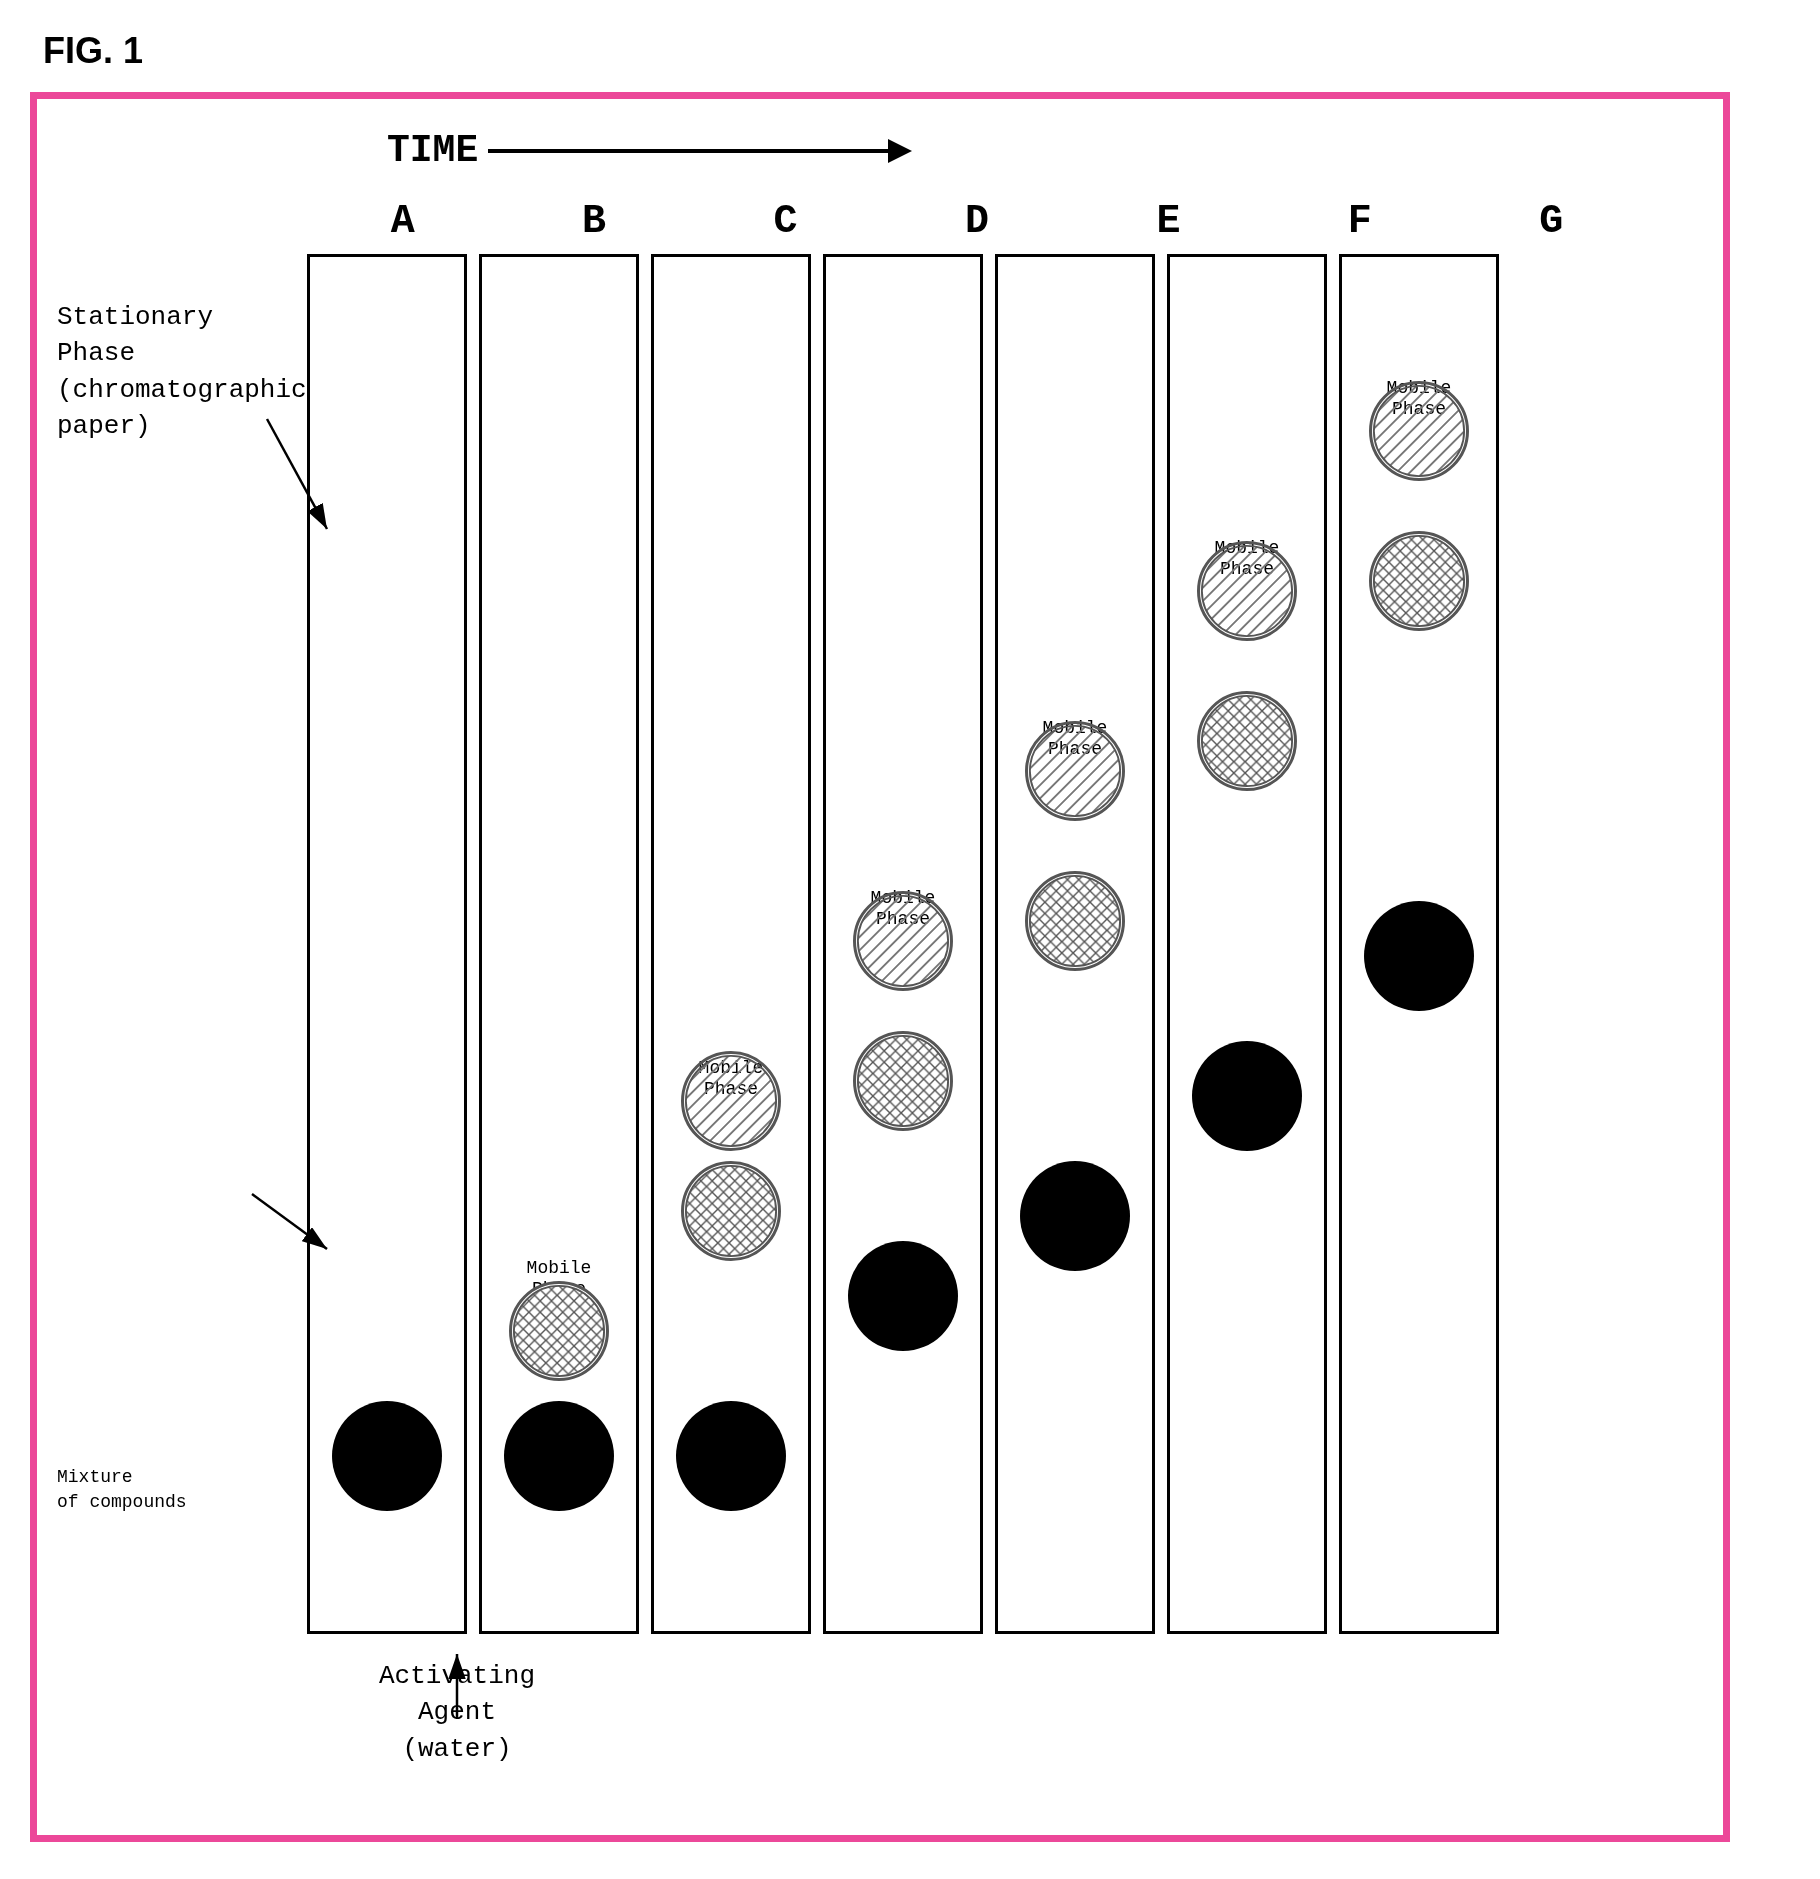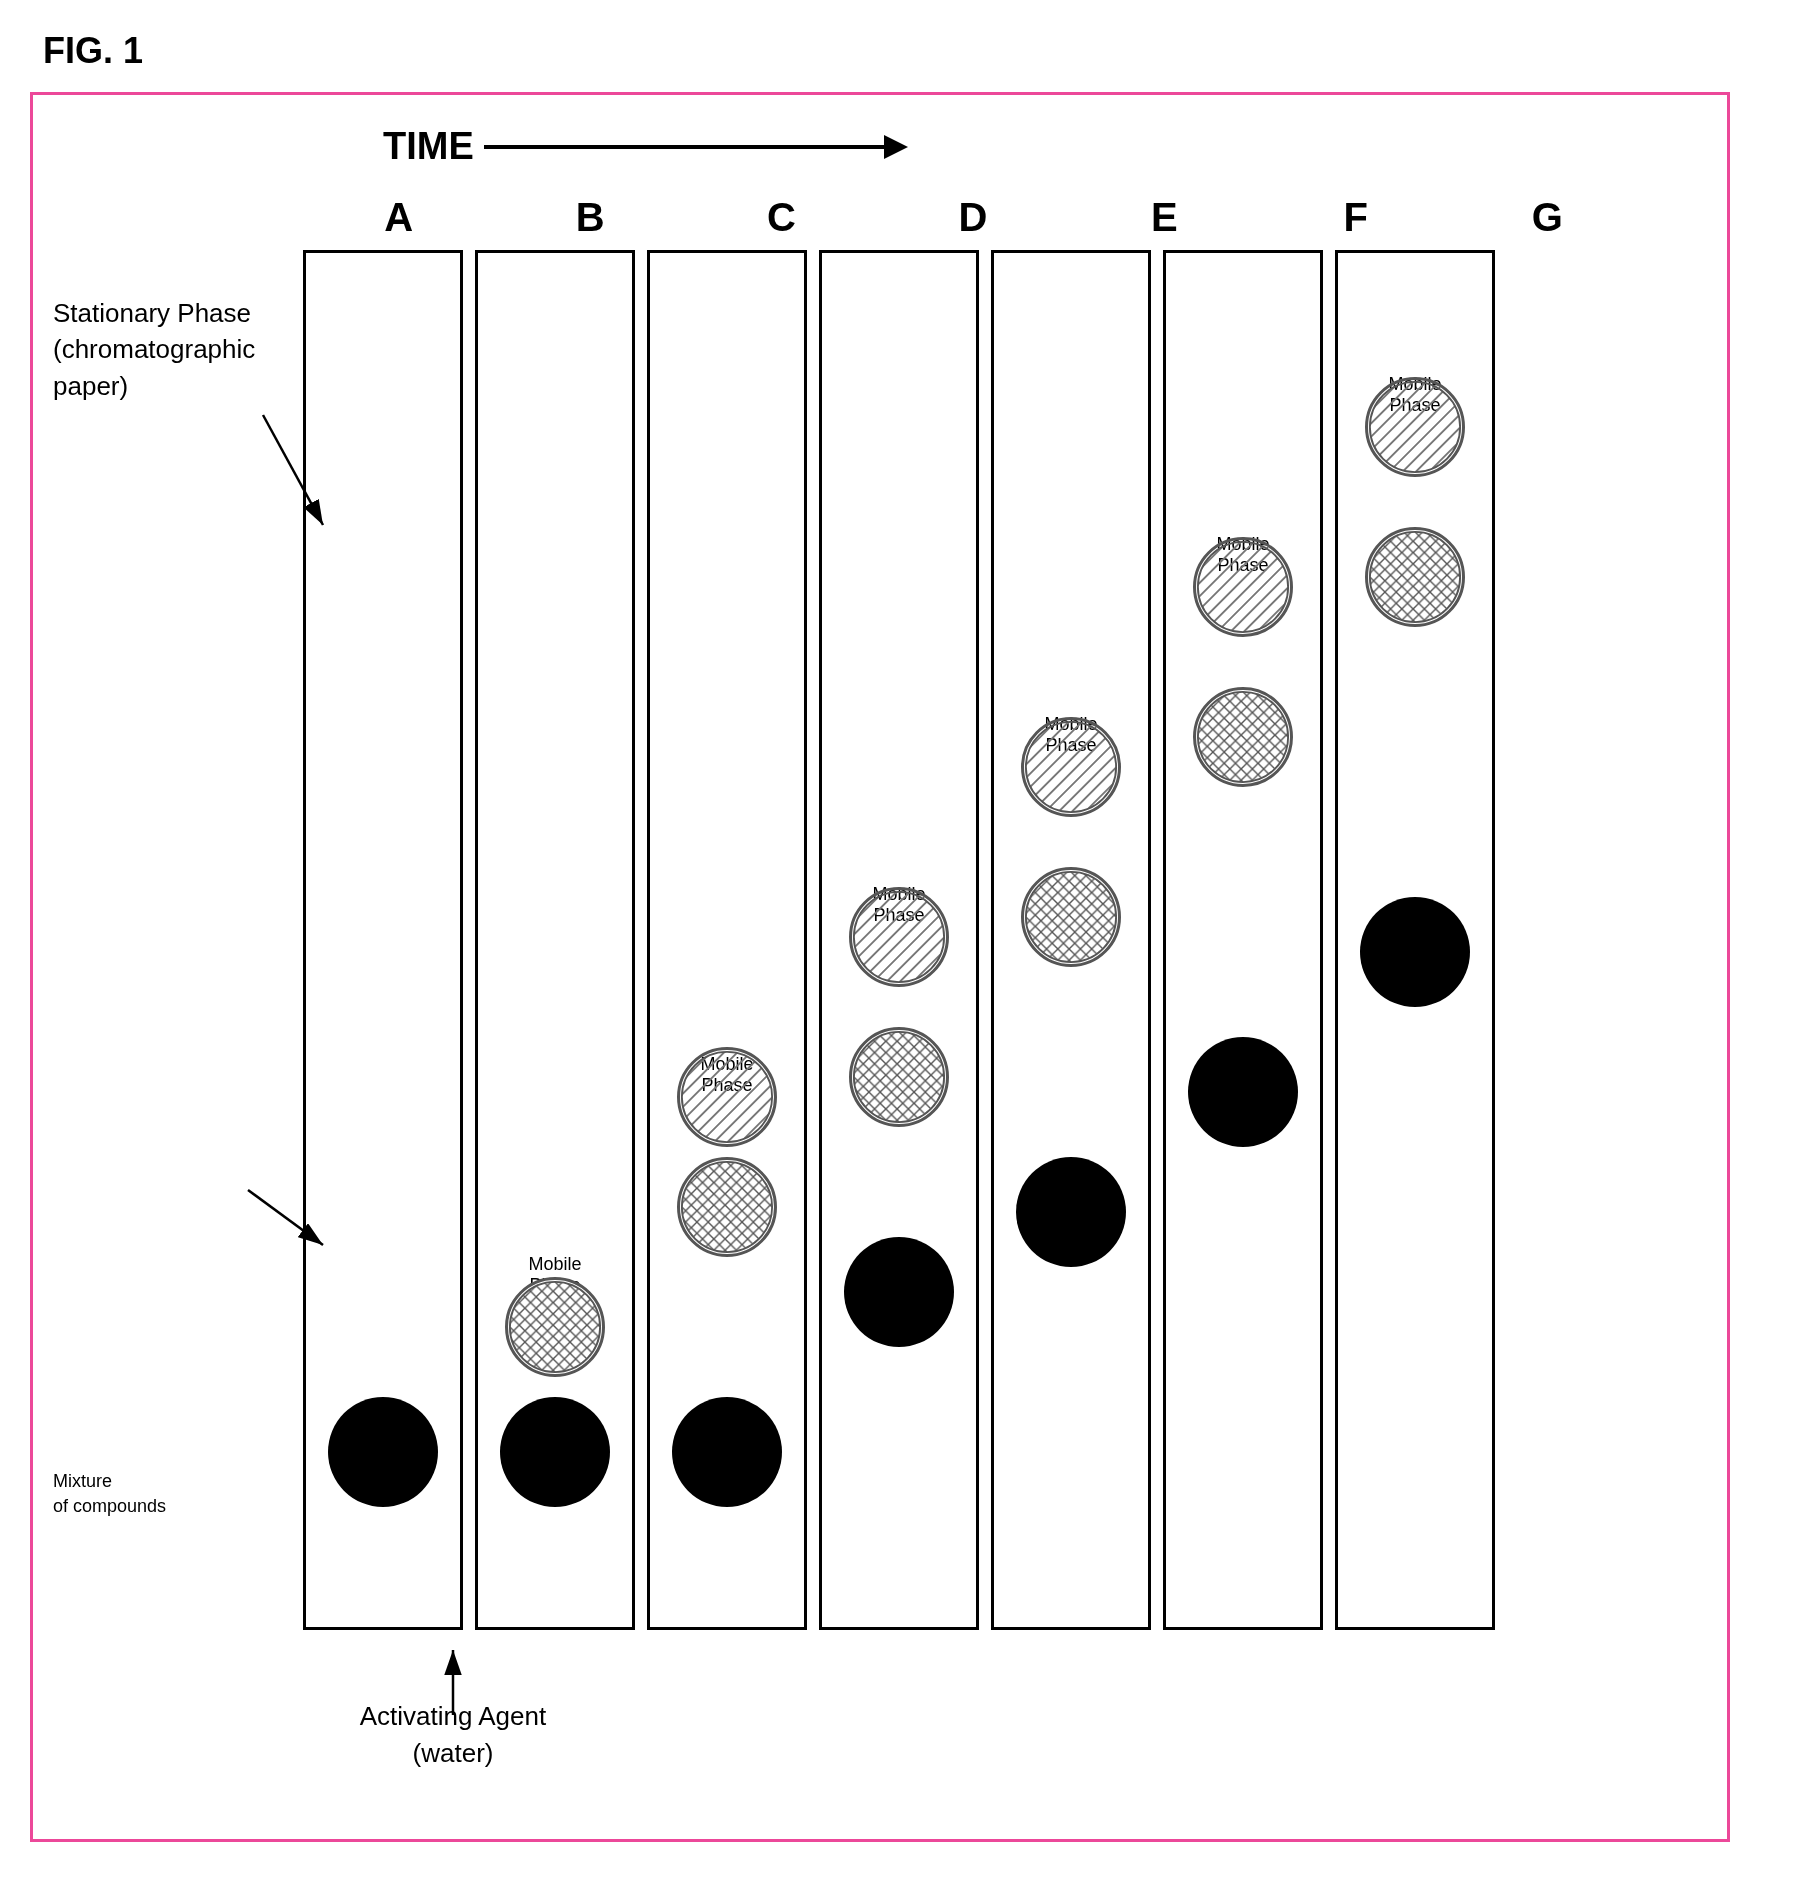--- a/index.html
+++ b/index.html
@@ -21,25 +21,26 @@
     }
 
     .fig-title {
       font-size: 36px;
       font-weight: bold;
       margin-bottom: 20px;
       margin-left: 13px;
     }
 
     .diagram-border {
-      border: 3px solid #ec4899;
+      border: 7px solid #ec4899;
       position: relative;
       width: 1700px;
       height: 1750px;
       background: #fff;
+      font-family: Liberation Mono, monospace;
     }
 
     
     .time-container {
       position: absolute;
       top: 30px;
       left: 350px;
       display: flex;
       align-items: center;
       gap: 10px;

